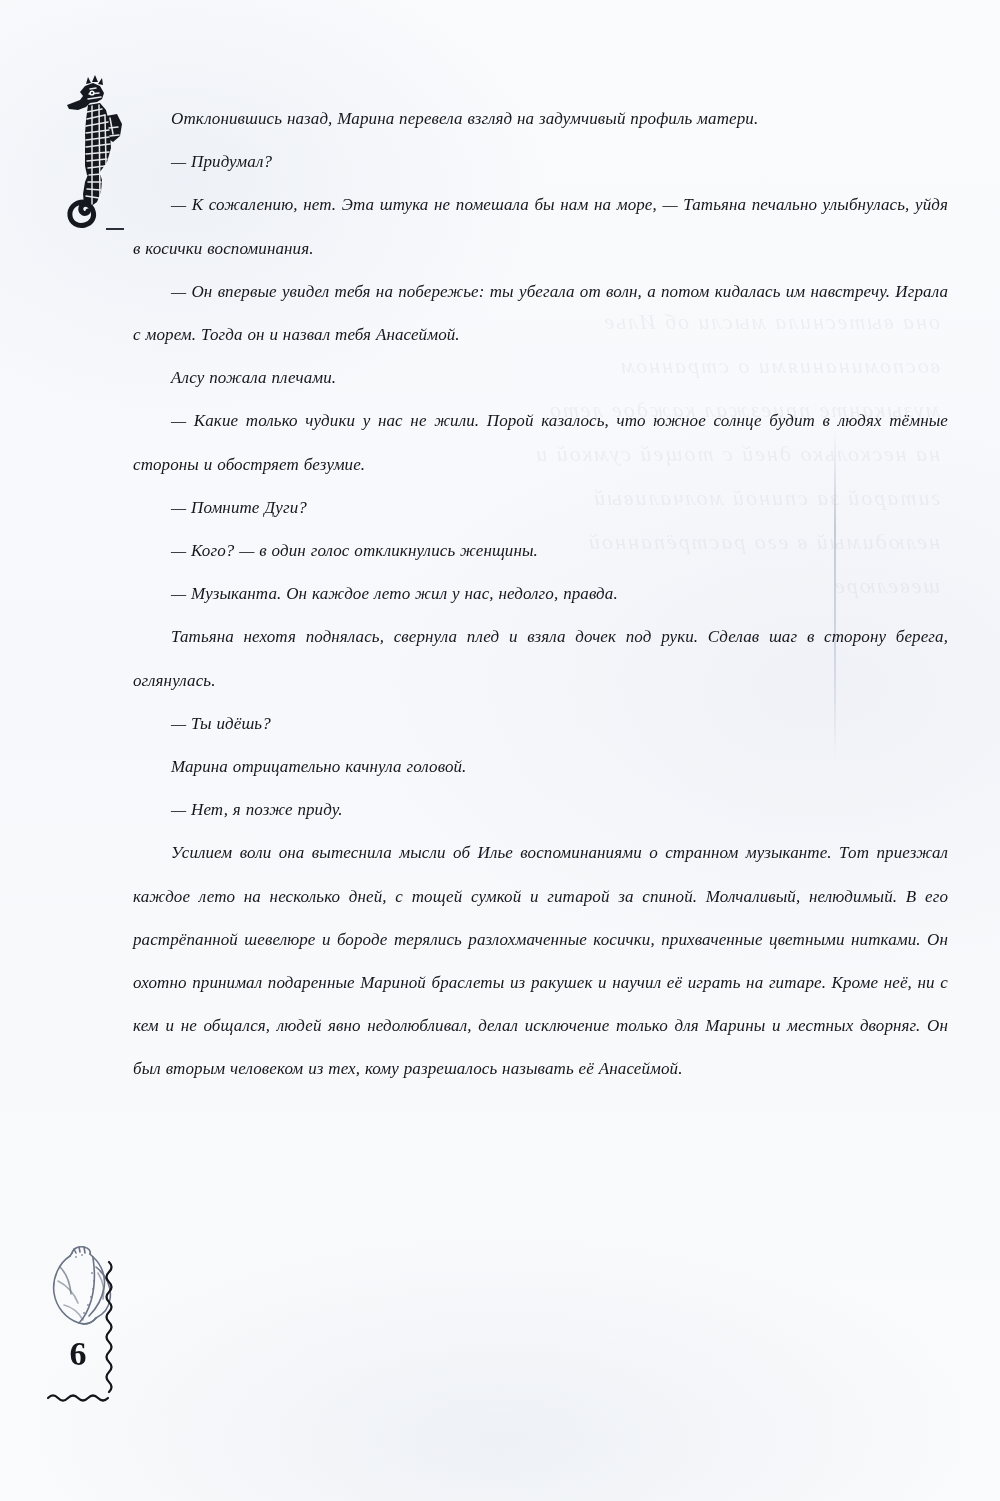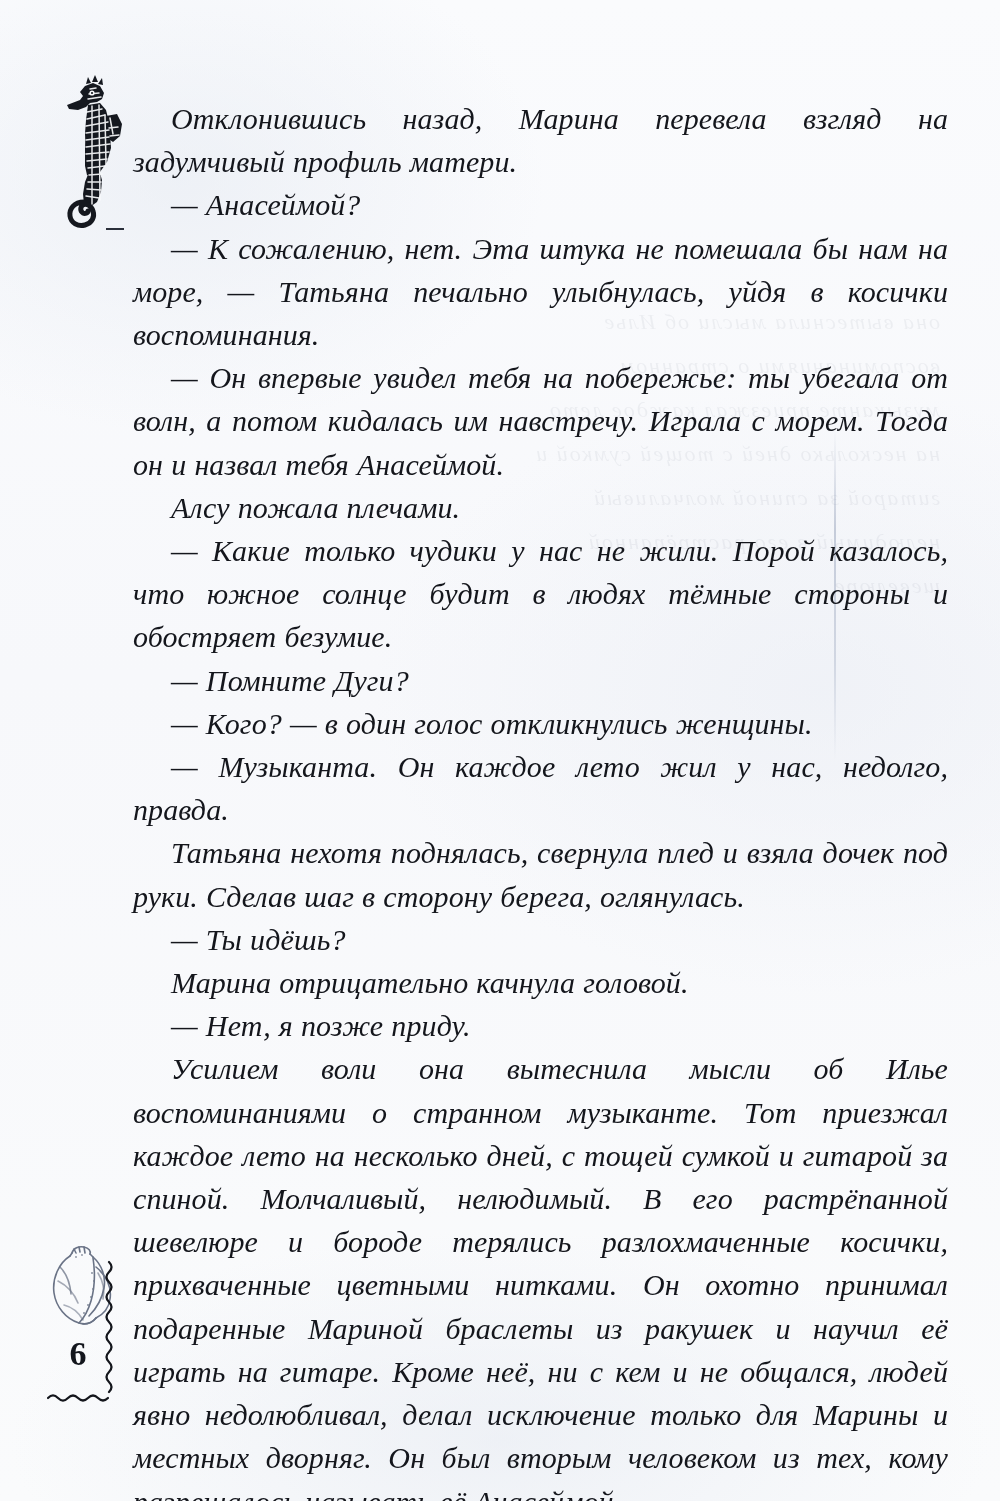--- a/index.html
+++ b/index.html
@@ -75,21 +75,21 @@
   .text-column {
     position: absolute;
     left: 133px;
     top: 97px;
     width: 815px;
   }
 
   .para {
     margin: 0;
     font-style: italic;
-    font-size: 30px;
+    font-size: 17px;
     line-height: 43.2px;
     text-align: justify;
     text-justify: inter-word;
     text-indent: 38px;
     letter-spacing: 0.1px;
     word-spacing: 0.5px;
     hyphens: manual;
   }
 
   
@@ -183,21 +183,21 @@
 
       <circle cx="36" cy="21" r="2.6" fill="#f9fafc"></circle>
       <circle cx="36" cy="21" r="1.1" fill="#15181f"></circle>
 
       <rect x="50" y="156" width="18" height="2" fill="#2a2f3a"></rect>
     </svg>
   </div>
 
   <div class="text-column">
     <p class="para">Отклонившись назад, Марина перевела взгляд на задумчивый профиль матери.</p>
-    <p class="para">— Анасеймой?</p>
+    <p class="para">— Придумал?</p>
     <p class="para">— К сожалению, нет. Эта штука не помешала бы нам на море, — Татьяна печально улыбнулась, уйдя в косички воспоминания.</p>
     <p class="para">— Он впервые увидел тебя на побережье: ты убегала от волн, а потом кидалась им навстречу. Играла с морем. Тогда он и назвал тебя Анасеймой.</p>
     <p class="para">Алсу пожала плечами.</p>
     <p class="para">— Какие только чудики у нас не жили. Порой казалось, что южное солнце будит в людях тёмные стороны и обостряет безумие.</p>
     <p class="para">— Помните Дуги?</p>
     <p class="para">— Кого? — в один голос откликнулись женщины.</p>
     <p class="para">— Музыканта. Он каждое лето жил у нас, недолго, правда.</p>
     <p class="para">Татьяна нехотя поднялась, свернула плед и взяла дочек под руки. Сделав шаг в сторону берега, оглянулась.</p>
     <p class="para">— Ты идёшь?</p>
     <p class="para">Марина отрицательно качнула головой.</p>

